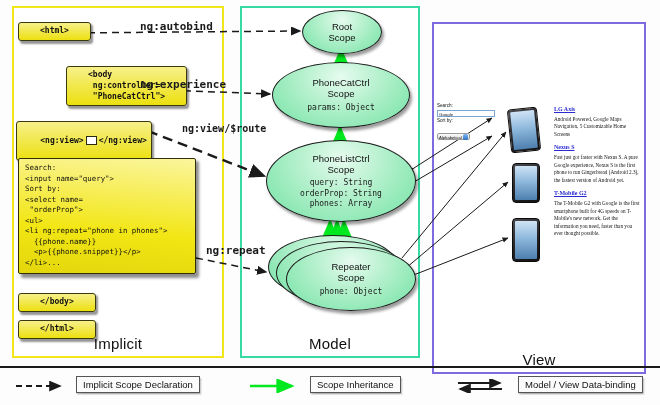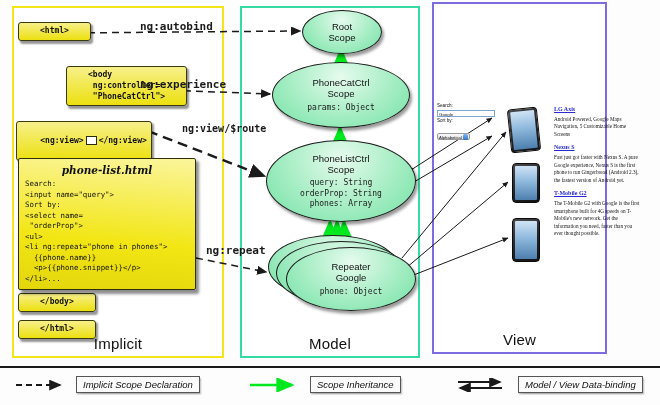--- a/index.html
+++ b/index.html
@@ -19,21 +19,21 @@
   
   .panel {
     position: absolute;
     background: #ffffff;
     box-sizing: border-box;
   }
   #panel-template { left: 12px;  top: 6px;  width: 212px; height: 352px;
                     border: 2px solid #f2e519; }
   #panel-model    { left: 240px; top: 6px;  width: 180px; height: 352px;
                     border: 2px solid #35dba2; }
-  #panel-view     { left: 432px; top: 2px;  width: 175px; height: 352px;
+  #panel-view     { left: 432px; top: 22px;  width: 214px; height: 352px;
                     border: 2px solid #7d6ce0; }
   .panel-title {
     position: absolute;
     bottom: 4px;
     width: 100%;
     text-align: center;
     font-size: 15px;
     color: #111;
     letter-spacing: .2px;
   }
@@ -254,21 +254,21 @@
   }
 
   
   #legend {
     position: absolute;
     left: 0; top: 366px;
     width: 660px; height: 39px;
     border-top: 2px solid #1a1a1a;
     z-index: 7;
   }
-  .lg-item { position: absolute; top: 8px; display: flex; align-items: center; font-style: italic; }
+  .lg-item { position: absolute; top: 8px; display: flex; align-items: flex-end; }
   .lg-box {
     border: 1.4px solid #555;
     background: #fbfbfb;
     box-shadow: 1px 1.5px 1.5px rgba(0,0,0,.3);
     font-size: 9.5px;
     color: #111;
     padding: 2px 6px;
     white-space: nowrap;
   }
   #lg-1 { left: 14px; }
@@ -331,21 +331,20 @@
 
   <div class="tag" id="tag-ngview">
     <span>&lt;ng:view&gt;</span><span class="ngview-slot"></span><span>&lt;/ng:view&gt;</span>
   </div>
 
   <div class="tag" id="tag-bodyend">&lt;/body&gt;</div>
 
   <div class="tag" id="tag-htmlend">&lt;/html&gt;</div>
 
   <div id="code-callout">
-    <div id="code-title">phone-list.html</div>
     <div id="code-body">Search:
 &lt;input name="query"&gt;
 Sort by:
 &lt;select name=
  "orderProp"&gt;
 &lt;ul&gt;
 &lt;li ng:repeat="phone in phones"&gt;
   {{phone.name}}
   &lt;p&gt;{{phone.snippet}}&lt;/p&gt;
 &lt;/li&gt;...</div>
@@ -371,21 +370,21 @@
 Scope</div>
     <div class="props">query: String
 orderProp: String
 phones: Array</div>
   </div>
 
   <div class="rep-stack" id="rep-a"></div>
   <div class="rep-stack" id="rep-b"></div>
   <div class="scope" id="scope-repeater">
     <div class="nm" style="white-space:pre-line">Repeater
-Google</div>
+Scope</div>
     <div class="props">phone: Object</div>
   </div>
 
   <div class="panel" id="panel-view">
     <div class="panel-title">View</div>
   </div>
 
   <div id="view-form">
     <div class="flabel">Search:</div>
     <div class="fbox">Google</div>

